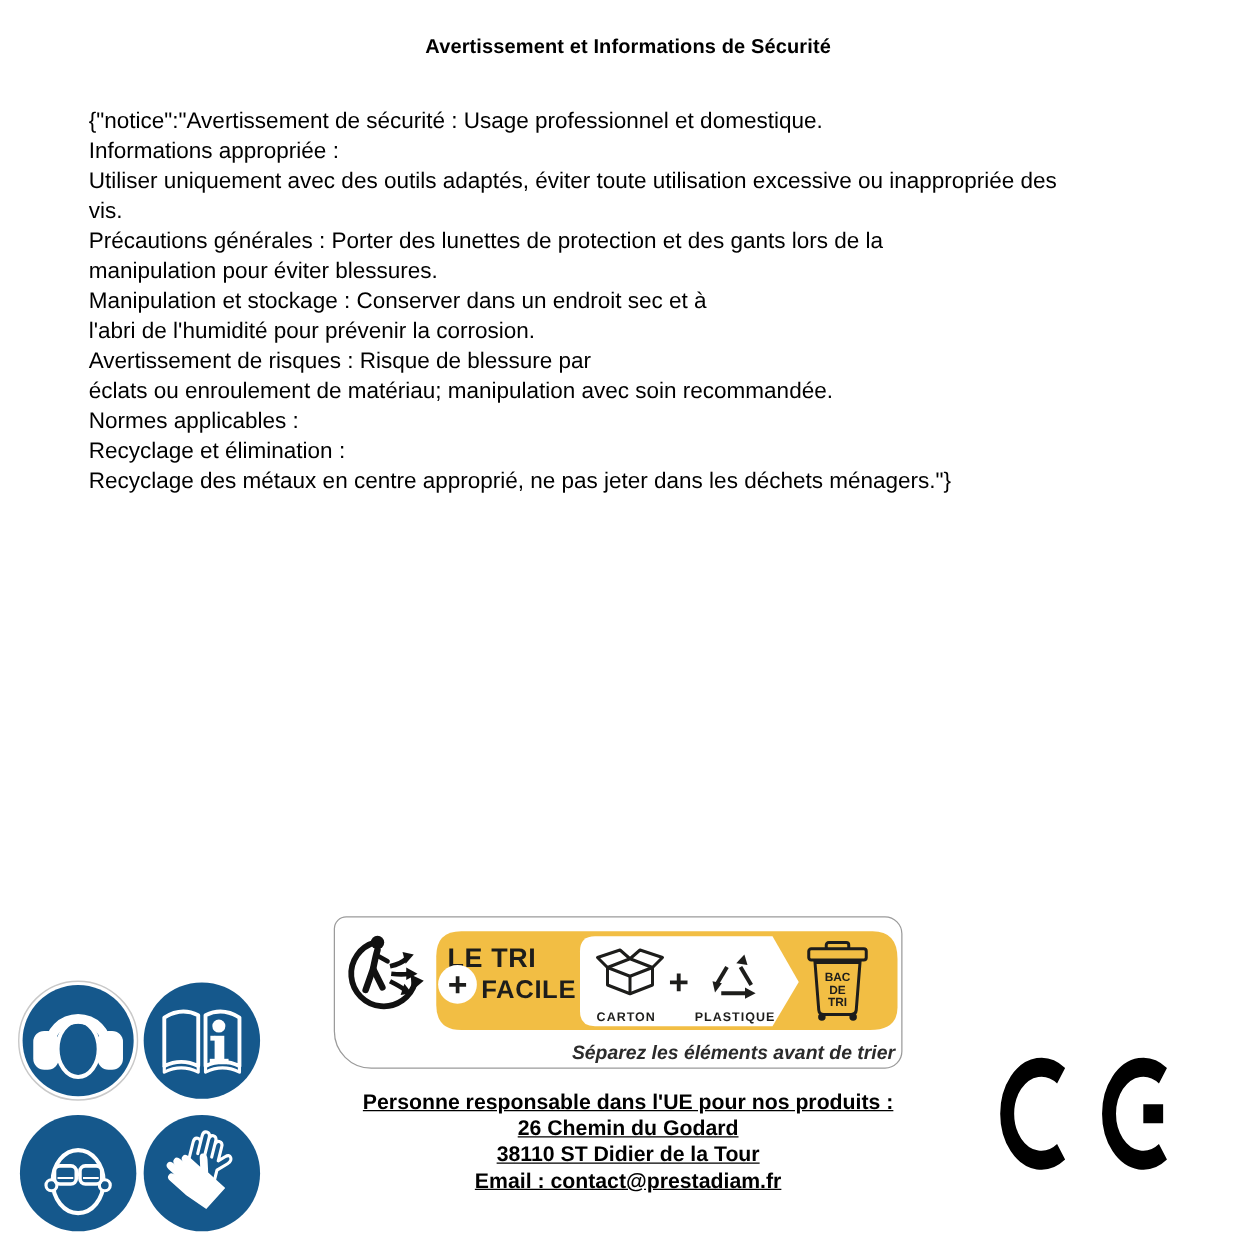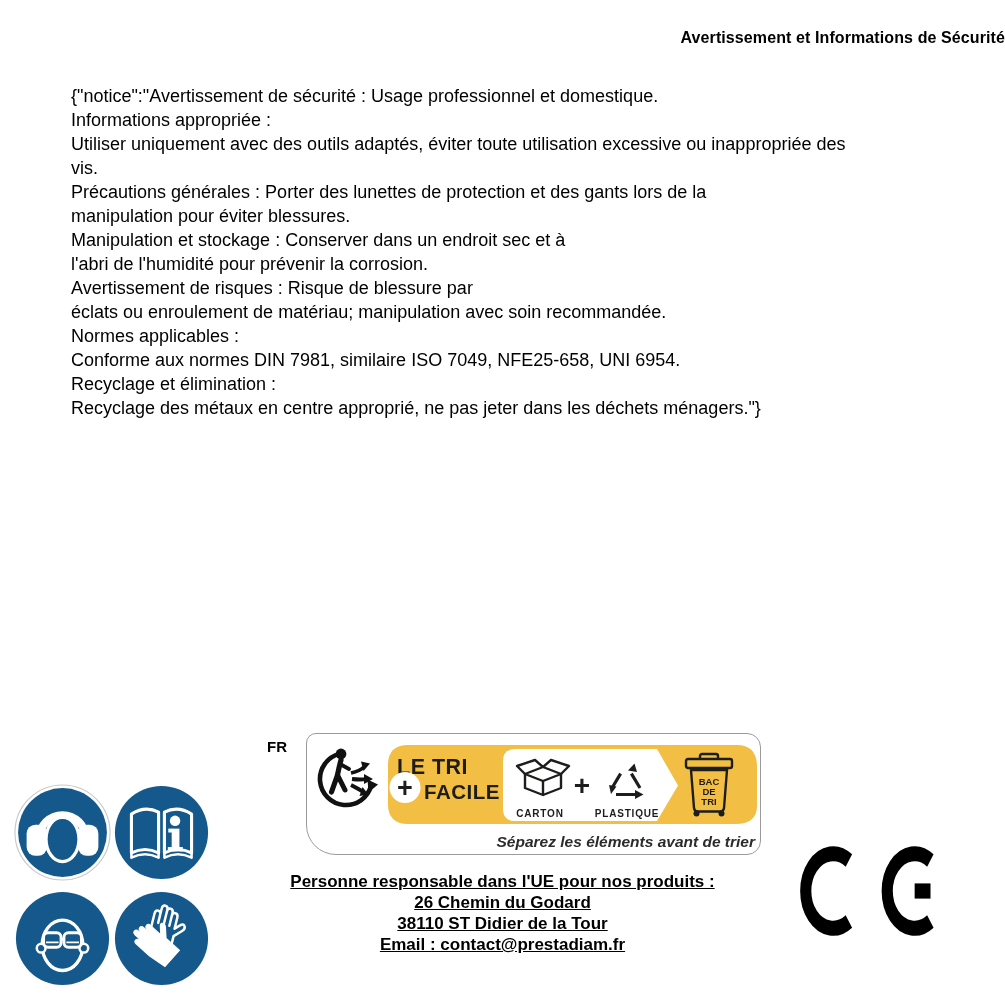--- a/index.html
+++ b/index.html
@@ -1,27 +1,27 @@
 <!DOCTYPE html>
 <html><head>
 <meta charset="utf-8">
 <style>
   html,body{margin:0;padding:0;background:#fff;}
   .page{position:relative;width:1005px;height:1005px;background:#fff;overflow:hidden;
         font-family:"Liberation Sans",sans-serif;color:#000;}
-  .title{position:absolute;top:29px;left:0;width:1005px;text-align:right;
+  .title{position:absolute;top:29px;left:0;width:1005px;text-align:center;
          font-size:16px;font-weight:bold;letter-spacing:.1px;}
   .notice{position:absolute;top:84px;left:71px;width:900px;font-size:18px;line-height:24px;}
   .notice div{white-space:pre;}
   .icon-grid{position:absolute;left:14px;top:784px;width:200px;height:210px;}
   .picto{position:absolute;width:97px;height:97px;}
   .p1{left:0;top:0}.p2{left:99px;top:0}.p3{left:0;top:106px}.p4{left:99px;top:106px}
   .fr-tag{position:absolute;left:267px;top:711px;font-size:15px;font-weight:bold;margin-top:27px;}
   .info-tri{position:absolute;left:267px;top:733px;width:455px;height:122px;box-sizing:border-box;
-            border:1.5px solid #9b9b9b;border-radius:10px 14px 14px 30px;background:#fff;overflow:hidden;margin-left:39px;}
+            border:1.5px solid #9b9b9b;border-radius:10px 14px 14px 30px;background:#fff;overflow:hidden;}
   .info-tri svg{display:block;}
   .address{position:absolute;top:871px;left:0;width:1005px;text-align:center;
            font-size:17px;font-weight:bold;line-height:21px;text-decoration:underline;}
   .ce{position:absolute;left:800px;top:842px;width:137px;height:98px;}
   svg text{font-family:"Liberation Sans",sans-serif;}
 </style>
 </head>
 <body>
 
 <div class="page">
@@ -33,21 +33,20 @@
     <div>Informations appropriée :</div>
     <div>Utiliser uniquement avec des outils adaptés, éviter toute utilisation excessive ou inappropriée des</div>
     <div>vis.</div>
     <div>Précautions générales : Porter des lunettes de protection et des gants lors de la</div>
     <div>manipulation pour éviter blessures.</div>
     <div>Manipulation et stockage : Conserver dans un endroit sec et à</div>
     <div>l'abri de l'humidité pour prévenir la corrosion.</div>
     <div>Avertissement de risques : Risque de blessure par</div>
     <div>éclats ou enroulement de matériau; manipulation avec soin recommandée.</div>
     <div>Normes applicables :</div>
-    <div>Conforme aux normes DIN 7981, similaire ISO 7049, NFE25-658, UNI 6954.</div>
     <div>Recyclage et élimination :</div>
     <div>Recyclage des métaux en centre approprié, ne pas jeter dans les déchets ménagers."}</div>
   </div>
 
   <div class="icon-grid">
 
     <svg class="picto p1" viewBox="0 0 100 100">
       <circle cx="50" cy="50" r="49" fill="#ffffff" stroke="#c9c9c9" stroke-width="1.2"></circle>
       <circle cx="50" cy="50" r="45.8" fill="#15588C"></circle>
       <g>

